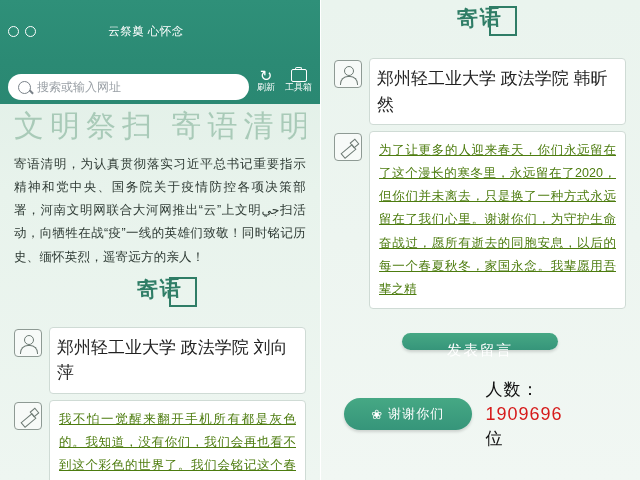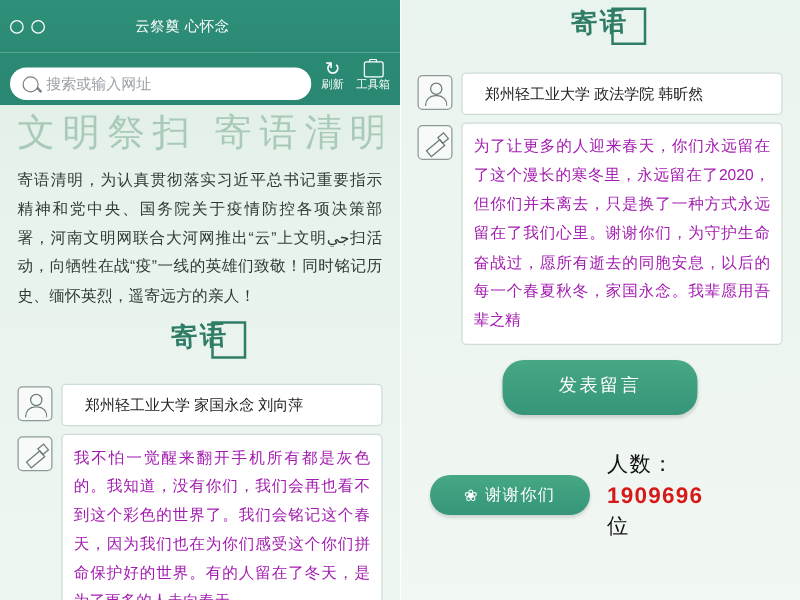--- a/index.html
+++ b/index.html
@@ -35,21 +35,21 @@
     background: linear-gradient(180deg, #eaf4ee 0%, #edf5f0 50%, #f1f7f3 100%);
   }
 
   
   .browser-top {
     background: #2e8f7a;
     background: linear-gradient(180deg,#2f9079 0%, #2b8a74 100%);
     height: 26px;
     display: flex;
     align-items: center;
-    padding: 8px 8px;
+    padding: 18px 8px;
     color: #ffffff;
     font-size: 11px;
     position: relative;
     z-index: 5;
   }
   .chrome-left-icons {
     display: flex;
     align-items: center;
     gap: 6px;
   }
@@ -252,53 +252,54 @@
     width: 5px; height: 5px;
     border: 1.4px solid #6d7a74;
     transform: rotate(-40deg);
   }
 
   .input-box {
     flex: 1;
     background: #ffffff;
     border: 1px solid #cfdbd5;
     border-radius: 4px;
-    padding: 7px 18px;
-    font-size: 12px;
+    padding: 7px 7px;
+    font-size: 17px;
     color: #222;
     line-height: 1.5;
     min-height: 16px;
   }
   .textarea-box {
     flex: 1;
     background: #ffffff;
     border: 1px solid #cfdbd5;
     border-radius: 4px;
     padding: 7px 9px;
     font-size: 12.5px;
-    color: #a21caf;
+    color: #4d7c0f;
     line-height: 1.85;
     text-align: justify;
     position: relative;
+    text-decoration: underline;
   }
   .caret-dot {
     position: absolute;
     left: 46px;
     bottom: -7px;
     width: 13px; height: 13px;
     background: #2f8fd6;
     border-radius: 50%;
   }
 
   
   .submit-btn {
     display: block;
-    margin: 12px auto 0 auto;
+    margin: 24px auto 0 auto;
     width: 156px;
-    height: 44px;
+    height: 17px;
     line-height: 33px;
     text-align: center;
     background: linear-gradient(180deg,#46a884 0%, #36957a 100%);
     color: #ffffff;
     font-size: 14.5px;
     letter-spacing: 2px;
     border-radius: 17px;
     box-shadow: 0 2px 3px rgba(0,0,0,0.15);
     border: none;
     font-family: "Liberation Sans", sans-serif;
@@ -335,21 +336,21 @@
     line-height: 1;
   }
   .count-block {
     font-size: 17px;
     color: #111;
     line-height: 1.4;
     letter-spacing: 1px;
   }
   .count-number {
     color: #d61a1a;
-    font-weight: bold;
+    font-weight: normal;
     font-size: 18px;
   }
   .count-unit {
     display: block;
     font-size: 17px;
     color: #111;
   }
   .divider {
     position: absolute;
     left: 320px; top: 0;
@@ -395,21 +396,21 @@
       <div class="hero-title">文明祭扫 寄语清明</div>
       <div class="body-text">寄语清明，为认真贯彻落实习近平总书记重要指示精神和党中央、国务院关于疫情防控各项决策部署，河南文明网联合大河网推出“云”上文明جي扫活动，向牺牲在战“疫”一线的英雄们致敬！同时铭记历史、缅怀英烈，遥寄远方的亲人！</div>
 
       <div class="seal">
         <span class="seal-text">寄语</span>
         <span class="seal-box"></span>
       </div>
 
       <div class="form-row">
         <span class="avatar-icon"></span>
-        <div class="input-box">郑州轻工业大学  家国永念  刘向萍</div>
+        <div class="input-box">郑州轻工业大学  政法学院  刘向萍</div>
       </div>
 
       <div class="form-row">
         <span class="pencil-icon"></span>
         <div class="textarea-box">
           <span>我不怕一觉醒来翻开手机所有都是灰色的。我知道，没有你们，我们会再也看不到这个彩色的世界了。我们会铭记这个春天，因为我们也在为你们感受这个你们拼命保护好的世界。有的人留在了冬天，是为了更多的人走向春天。</span>
           <span class="caret-dot"></span>
         </div>
       </div>
 

